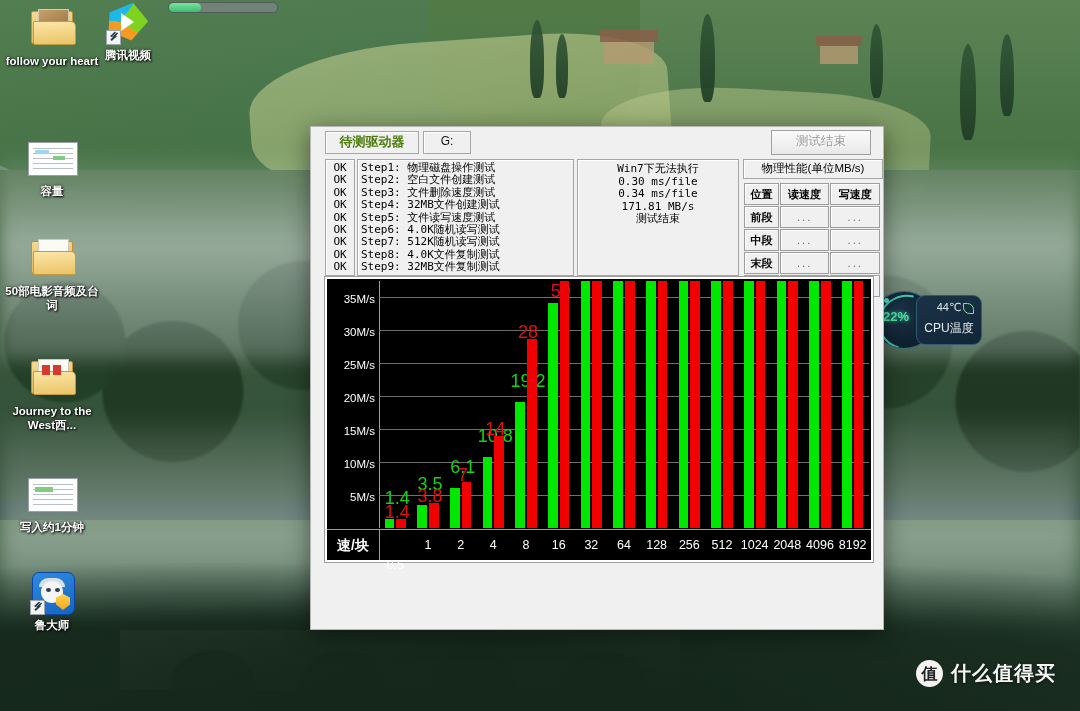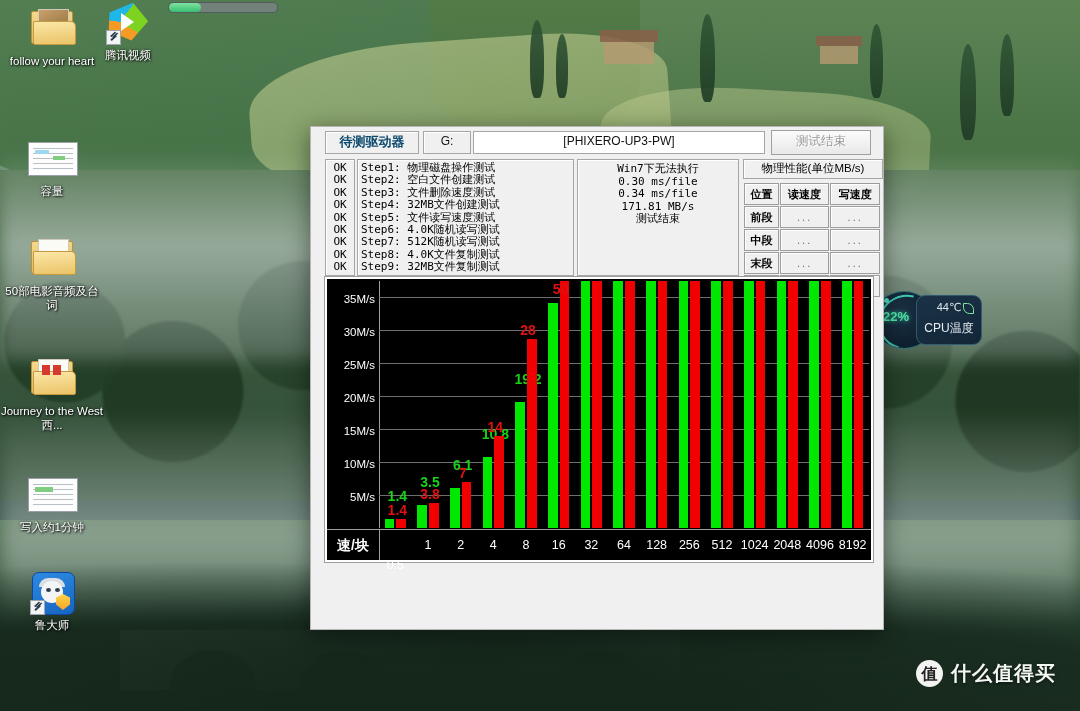--- a/index.html
+++ b/index.html
@@ -54,21 +54,21 @@
   .wp-darkveg{position:absolute;left:0;top:560px;width:1080px;height:151px;
     background:radial-gradient(ellipse at 20% 100%, rgba(20,38,26,.9) 0 40%, transparent 70%),
                radial-gradient(ellipse at 70% 100%, rgba(22,40,28,.85) 0 40%, transparent 70%);}
 
   
   .desk-icon{position:absolute;width:104px;text-align:center;cursor:default;}
   .desk-icon .glyph{width:48px;height:44px;margin:0 auto 4px;position:relative;}
   .desk-icon .label{
     color:#fff;font-size:11.5px;line-height:14px;
     text-shadow:1px 1px 2px rgba(0,0,0,.95),0 0 3px rgba(0,0,0,.8);
-    word-break:break-word;}
+    word-break:break-word;font-weight:bold;}
   .folder-open{position:absolute;left:3px;top:3px;width:44px;height:35px;}
   .folder-open .back{position:absolute;left:0;top:2px;width:40px;height:31px;border-radius:2px;
     background:linear-gradient(175deg,#f5d98f,#e3b757);border:1px solid #bf9236;}
   .folder-open .paper{position:absolute;left:7px;top:0px;width:29px;height:27px;background:#fbfbf6;
     border:1px solid #cfcabc;}
   .folder-open .front{position:absolute;left:2px;top:12px;width:41px;height:22px;border-radius:1px 5px 2px 2px;
     background:linear-gradient(175deg,#fce7a8,#eac366);border:1px solid #c39a3e;}
   .thumbdoc{position:absolute;left:0;top:6px;width:48px;height:32px;background:#fdfdfd;border:1px solid #9aa0a6;}
   .thumbdoc .ln{position:absolute;height:1px;background:#b9c0c6;left:4px;right:4px;}
   .thumbdoc .cell{position:absolute;background:#7fce7f;}
@@ -126,21 +126,21 @@
   #titlebar{height:32px;position:relative;background:#f7f7f7;border-bottom:1px solid #eaeaea;}
   #title-text{position:absolute;left:11px;top:7px;font-size:13.5px;color:#4a5a66;}
   #close-btn{position:absolute;right:0;top:0;width:32px;height:28px;background:rgba(210,214,216,.55);
     color:#c9ced1;font-size:14px;line-height:28px;text-align:center;}
   .client{position:relative;padding:0 8px 8px;}
 
   
   #drive-row{position:relative;height:26px;margin-top:2px;}
   .g-frame{position:absolute;height:21px;border:1px solid #a6a6a6;background:#f0f0f0;
     box-shadow:inset 1px 1px 0 #fff;}
-  #drive-label{left:6px;top:2px;width:92px;line-height:19px;text-align:center;font-size:13px;color:#0c4a6e;font-weight:bold;}
+  #drive-label{left:6px;top:2px;width:92px;line-height:19px;text-align:center;font-size:13px;color:#4d7c0f;font-weight:bold;}
   #drive-letter{left:104px;top:2px;width:46px;line-height:19px;text-align:center;font-size:12px;color:#111;}
   #drive-name{left:154px;top:2px;right:110px;line-height:19px;text-align:center;font-size:12px;color:#111;
     background:#fff;}
   #end-btn{position:absolute;right:4px;top:1px;width:98px;height:23px;border:1px solid #a0a0a0;
     background:linear-gradient(180deg,#fbfbfb,#e8e8e8);font-size:12.5px;line-height:21px;text-align:center;
     color:#9a9a9a;text-shadow:1px 1px 0 #fff;}
 
   
   #mid{position:relative;height:118px;margin-top:4px;}
   .panel{position:absolute;top:0;border:1px solid #a6a6a6;background:#f0f0f0;
@@ -176,21 +176,21 @@
     transform:translateY(-50%);padding-right:4px;box-sizing:border-box;}
   #yaxis-area{position:absolute;left:0;top:2px;width:52px;bottom:32px;border-right:1px solid #9e9e9e;}
   #xaxis{position:absolute;left:0;right:0;bottom:0;height:30px;border-top:1px solid #9e9e9e;padding-left:8px;}
   #xaxis .corner{position:absolute;left:0;top:0;width:52px;height:30px;border-right:1px solid #9e9e9e;
     color:#fff;font-size:14px;line-height:30px;text-align:center;font-weight:bold;}
   .xlab{position:absolute;top:0;height:30px;line-height:30px;text-align:center;color:#fff;font-size:12.5px;
     transform:translateX(-50%);width:44px;}
   .bar{position:absolute;bottom:0;}
   .bar.read{background:#00e800;}
   .bar.write{background:#f00000;}
-  .vlabel{position:absolute;font-size:14px;font-weight:bold;transform:translateX(-50%);white-space:nowrap;}
+  .vlabel{position:absolute;font-size:18px;font-weight:normal;transform:translateX(-50%);white-space:nowrap;}
   .vlabel.read{color:#17d217;}
   .vlabel.write{color:#e01010;}
 </style>
 </head>
 <body>
 
 <div id="wallpaper">
   <div class="wp-sky"></div>
   <div class="wp-hillA"></div>
   <div class="wp-hillB"></div>
@@ -330,21 +330,20 @@
   <div class="wtxt">什么值得买</div>
 </div>
 
 <div id="app-window">
 
   <div class="client">
 
     <div id="drive-row">
       <div class="g-frame" id="drive-label">待测驱动器</div>
       <div class="g-frame" id="drive-letter">G:</div>
-      <div class="g-frame" id="drive-name">[PHIXERO-UP3-PW]</div>
       <div id="end-btn">测试结束</div>
     </div>
 
     <div id="mid">
       <div class="panel" id="status-col">
         <div class="inner">
           <div class="mono step-ok">OK</div>
           <div class="mono step-ok">OK</div>
           <div class="mono step-ok">OK</div>
           <div class="mono step-ok">OK</div>

